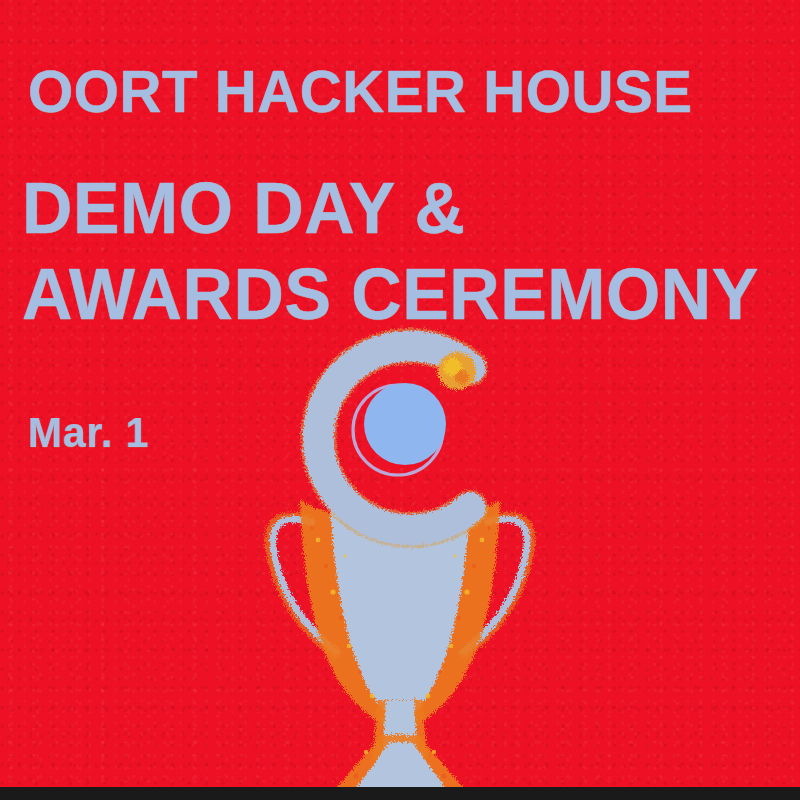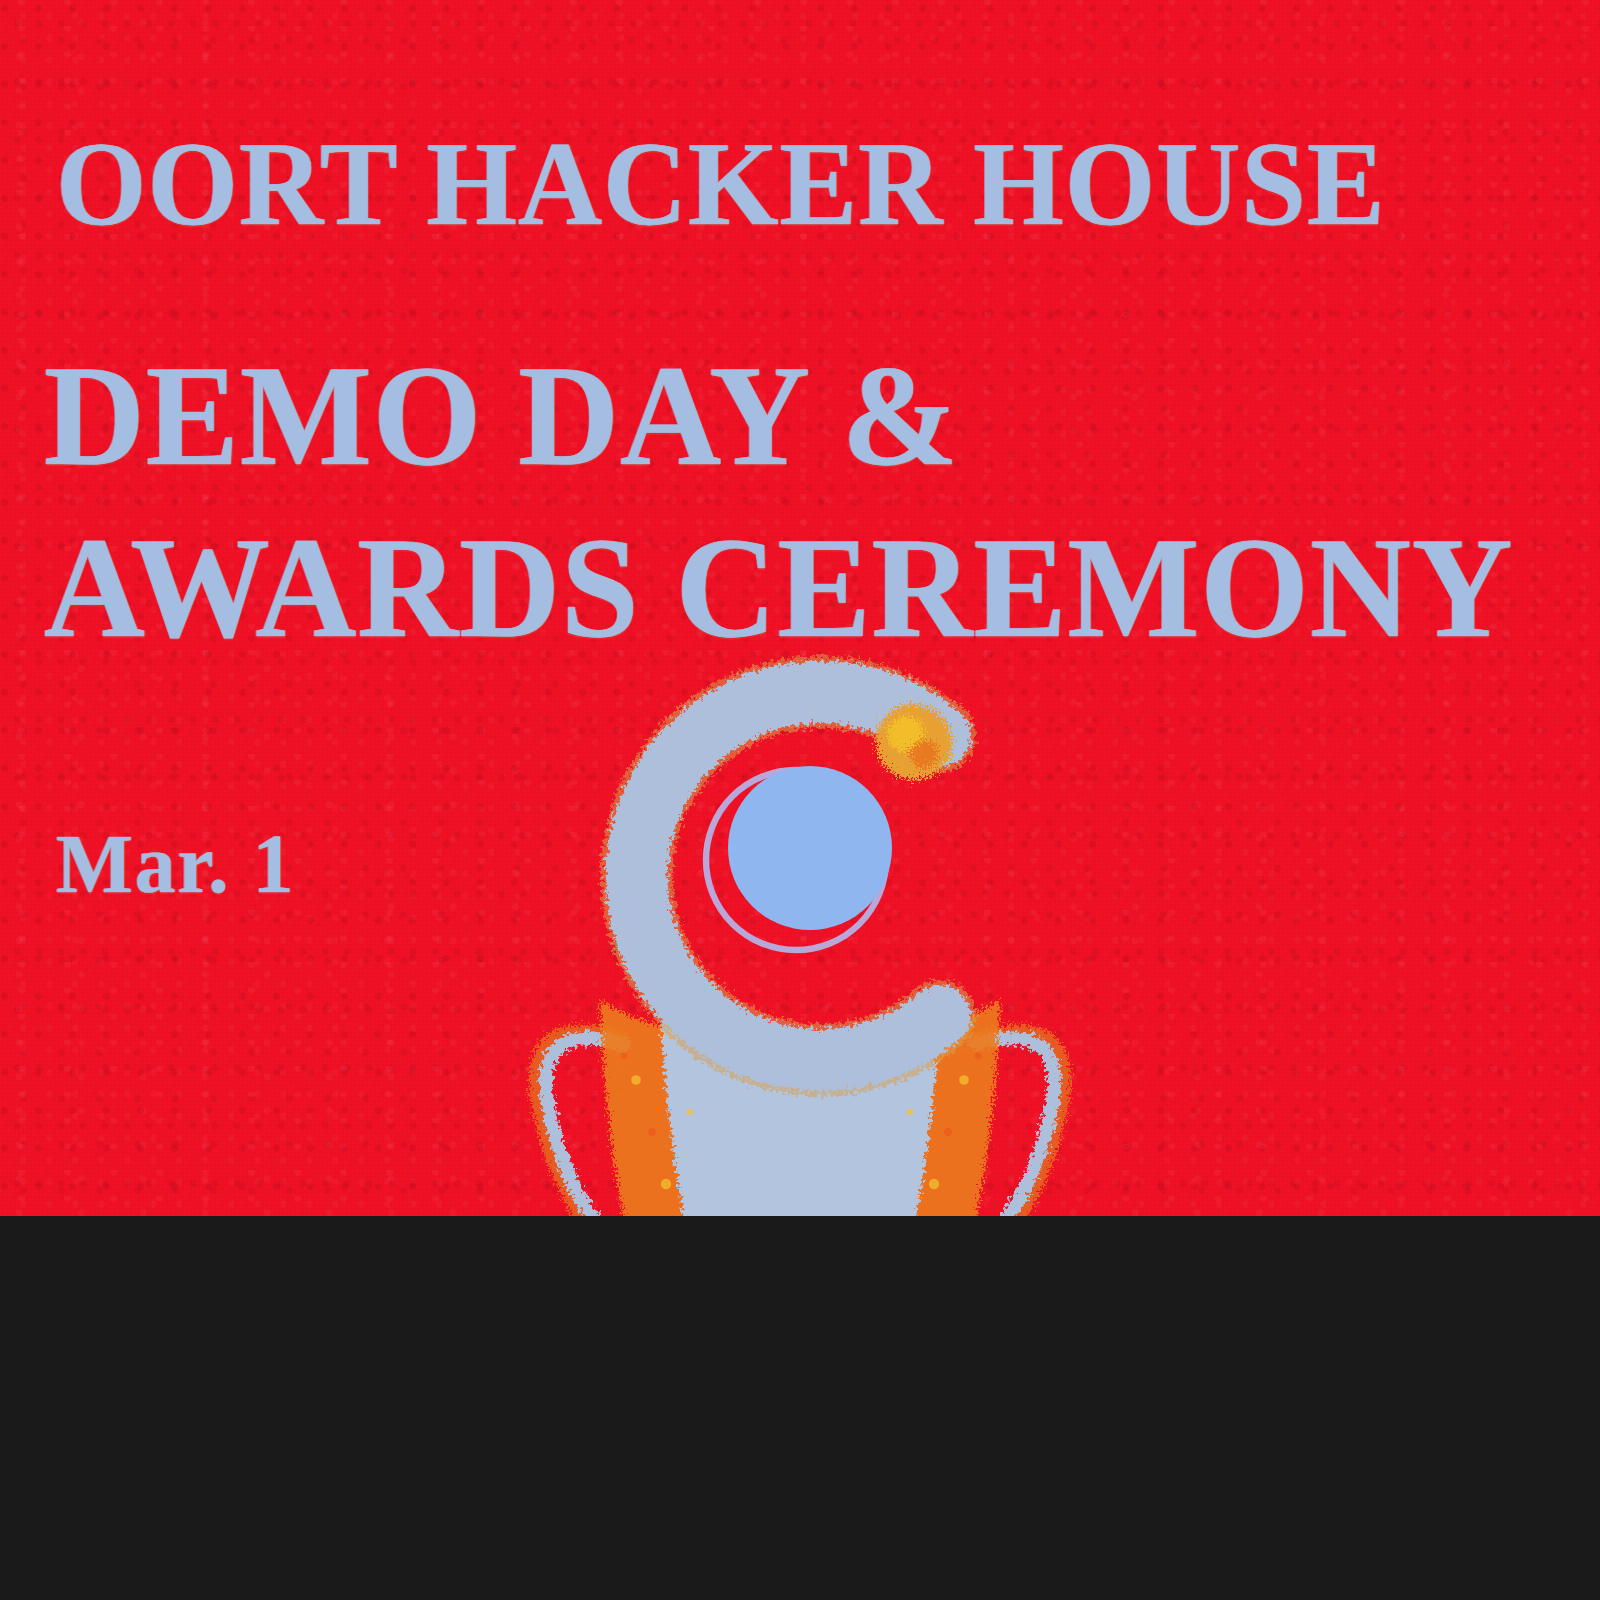--- a/index.html
+++ b/index.html
@@ -3,24 +3,24 @@
 <meta charset="utf-8">
 <style>
   html, body {
     margin: 0;
     padding: 0;
     background: #1a1a1a;
   }
   #poster {
     position: relative;
     width: 800px;
-    height: 608px;
+    height: 787px;
     overflow: hidden;
     background: #ee1024;
-    font-family: Liberation Serif, serif;
+    font-family: Liberation Sans, sans-serif;
     -webkit-font-smoothing: antialiased;
   }
 
   
   .bg-base {
     position: absolute;
     inset: 0;
     background: #ee1024;
   }
   .bg-noise {

